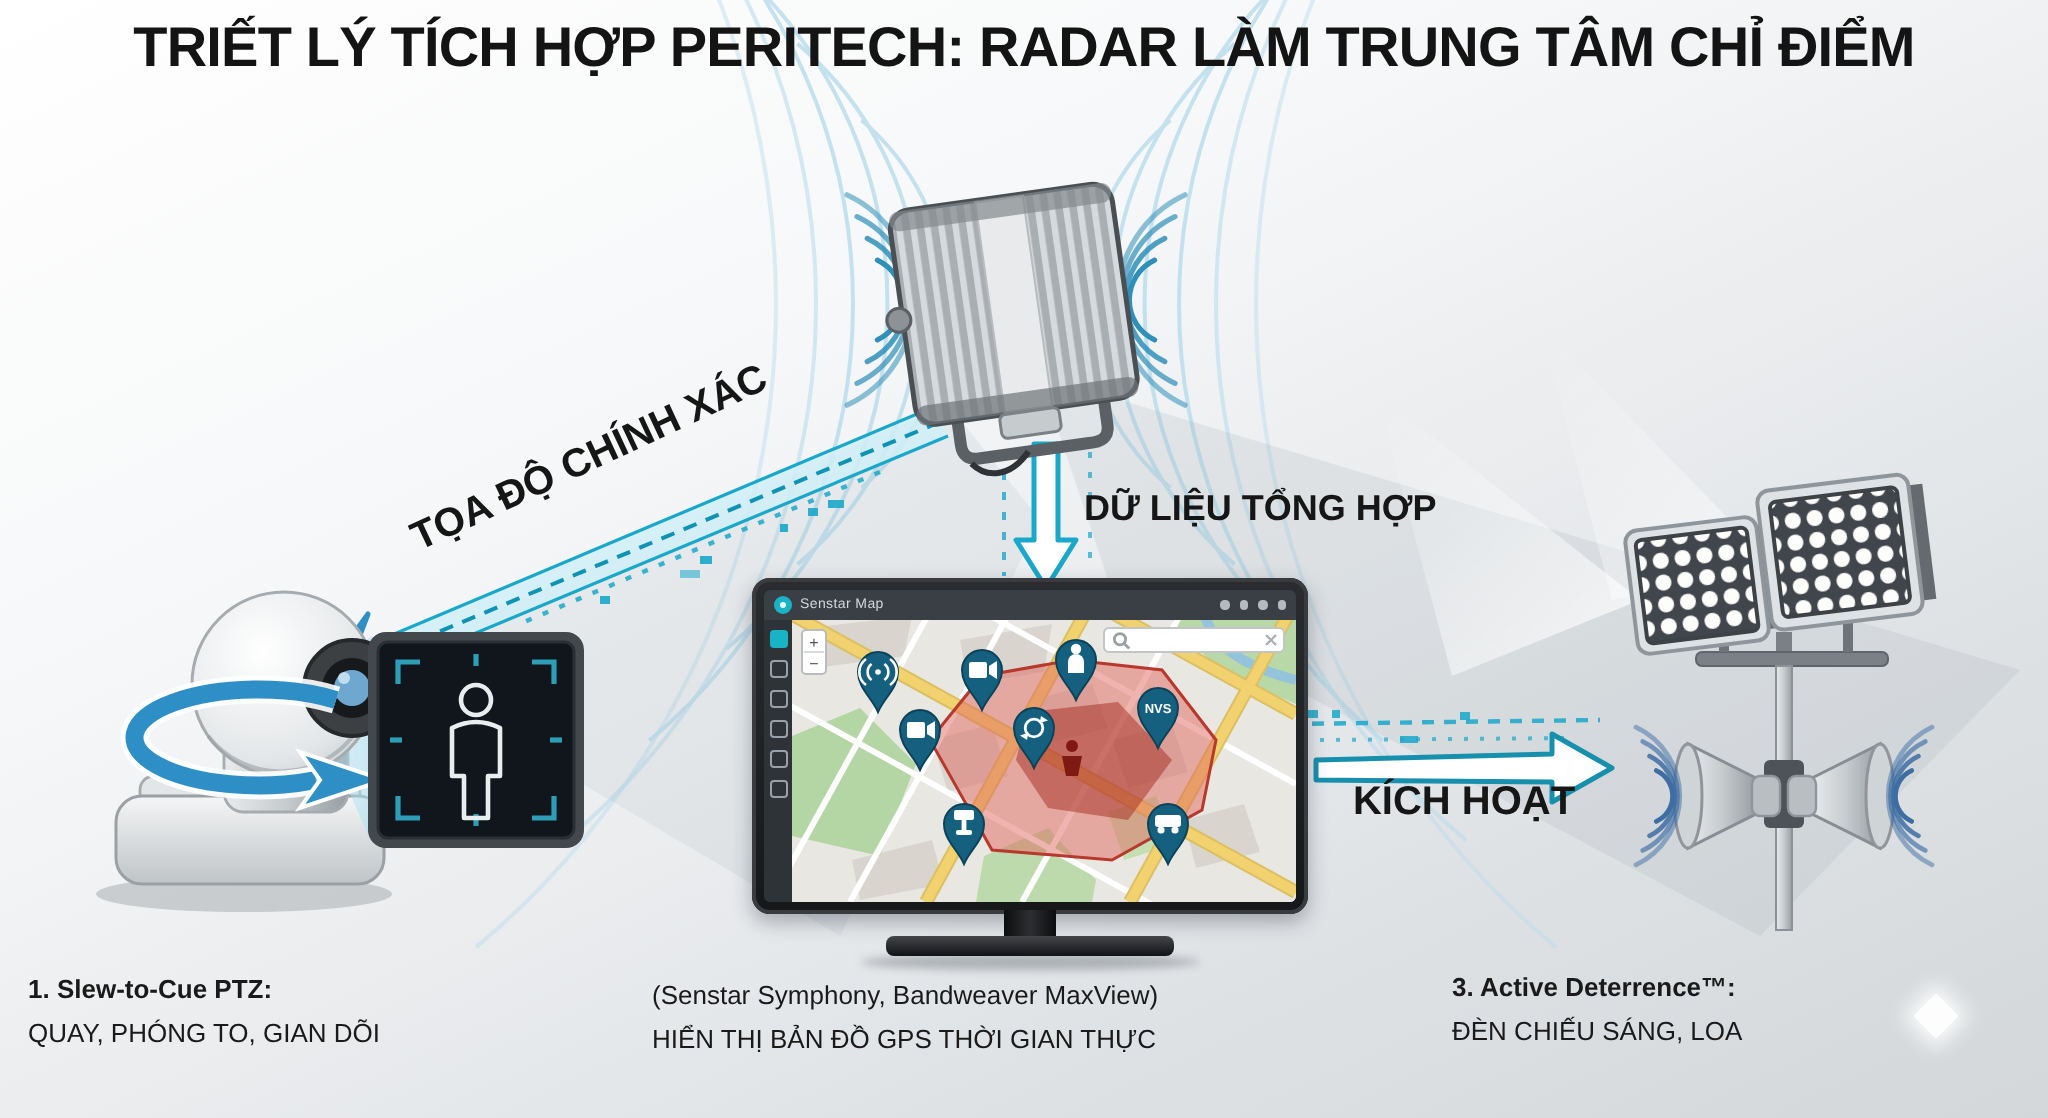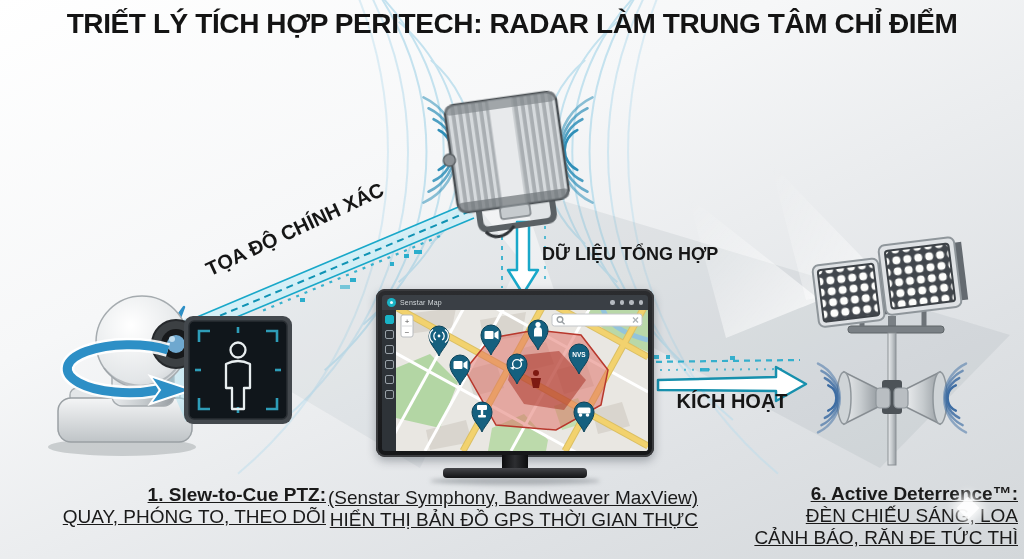--- a/index.html
+++ b/index.html
@@ -28,21 +28,21 @@
   .body-row{flex:1;display:flex;min-height:0;}
   .sidebar{width:14px;background:#2e3338;display:flex;flex-direction:column;align-items:center;padding-top:5px;gap:6px;flex:0 0 auto;}
   .sb-icon{width:7px;height:7px;border:1.2px solid #99a1a8;border-radius:2px;}
   .sb-icon.active{background:#19b3c6;border-color:#19b3c6;}
   .maparea{flex:1;position:relative;background:#e9e7e2;}
   .maparea svg{position:absolute;inset:0;}
   .stand-neck{position:absolute;left:502px;top:455px;width:26px;height:15px;background:linear-gradient(90deg,#0c0d0e,#2d2e31,#0c0d0e);}
   .stand-base{position:absolute;left:443px;top:468px;width:144px;height:10px;border-radius:4px;background:linear-gradient(180deg,#45464a,#121315);}
   .stand-shadow{position:absolute;left:430px;top:477px;width:170px;height:8px;border-radius:50%;background:rgba(120,126,132,.5);filter:blur(2px);}
   
-  .caption{position:absolute;text-align:right;font-size:19px;line-height:22px;color:#1a1a1a;text-decoration:underline;}
+  .caption{position:absolute;text-align:left;font-size:13px;line-height:22px;color:#1a1a1a;}
   .caption .h{font-weight:bold;}
   .cap1{left:14px;top:484px;width:312px;}
   .cap2{left:326px;top:487px;width:372px;}
   .cap3{left:726px;top:483px;width:292px;}
   .sparkle{position:absolute;left:960px;top:500px;width:16px;height:16px;background:#fff;transform:rotate(45deg);box-shadow:0 0 10px 4px rgba(255,255,255,.9);opacity:.95;}
 </style>
 </head>
 <body>
 
 <div class="stage">
@@ -402,26 +402,25 @@
         </div>
       </div>
     </div>
   </div>
   <div class="stand-shadow"></div>
   <div class="stand-neck"></div>
   <div class="stand-base"></div>
 
   <div class="caption cap1">
     <div class="h">1. Slew-to-Cue PTZ:</div>
-    <div>QUAY, PHÓNG TO, THEO DÕI</div>
+    <div>QUAY, PHÓNG TO, GIAN DÕI</div>
   </div>
   <div class="caption cap2">
     <div>(Senstar Symphony, Bandweaver MaxView)</div>
     <div>HIỂN THỊ BẢN ĐỒ GPS THỜI GIAN THỰC</div>
   </div>
   <div class="caption cap3">
-    <div class="h">6. Active Deterrence™:</div>
+    <div class="h">3. Active Deterrence™:</div>
     <div>ĐÈN CHIẾU SÁNG, LOA</div>
-    <div>CẢNH BÁO, RĂN ĐE TỨC THÌ</div>
   </div>
 
   <div class="sparkle"></div>
 </div>
 
 </body></html>

